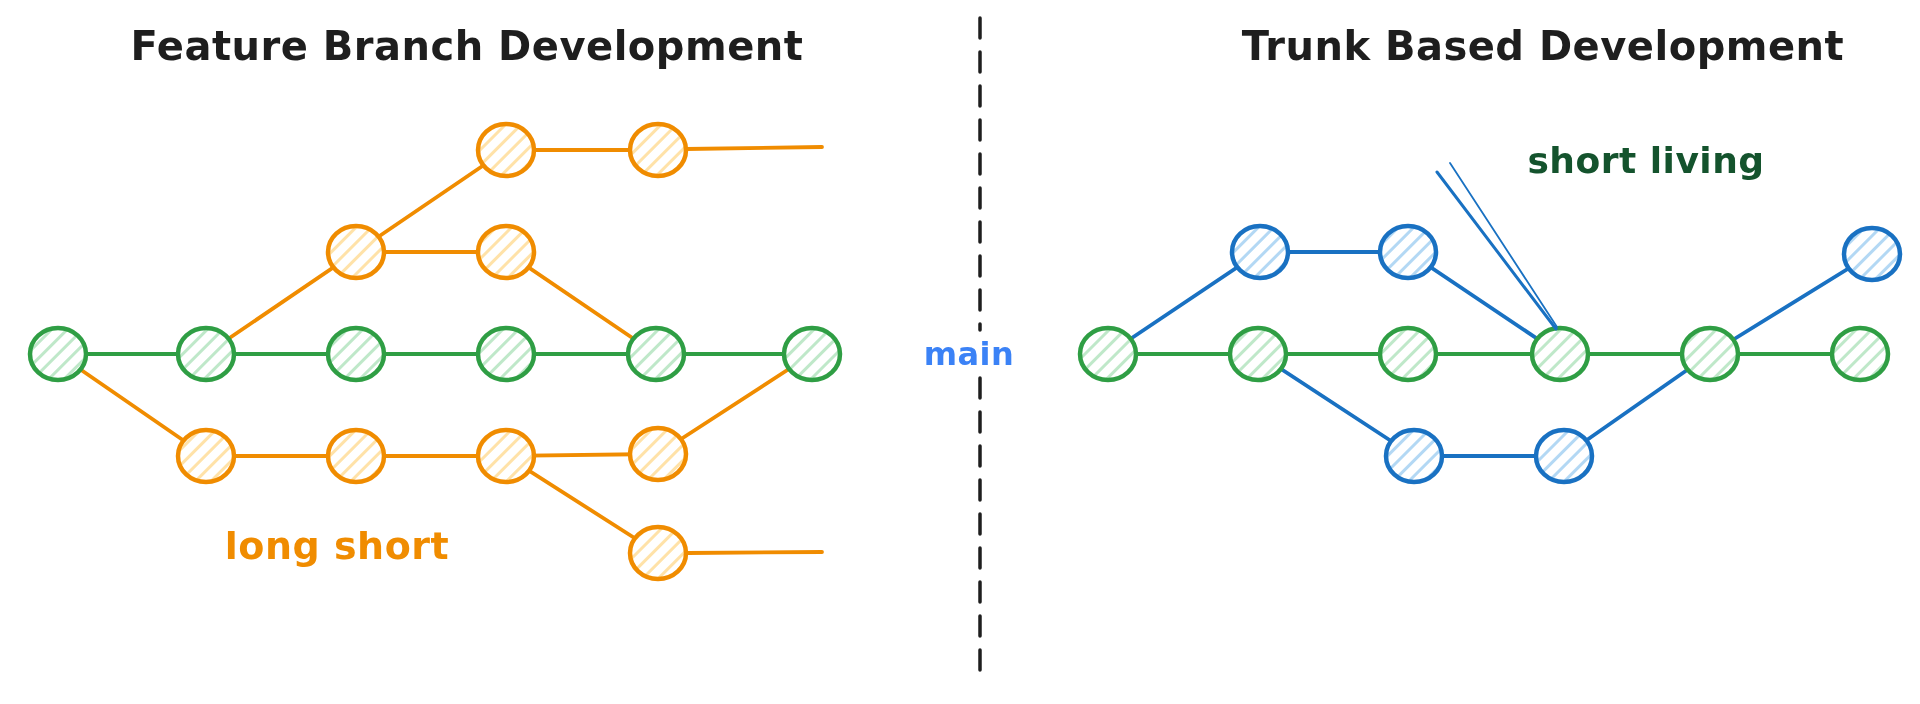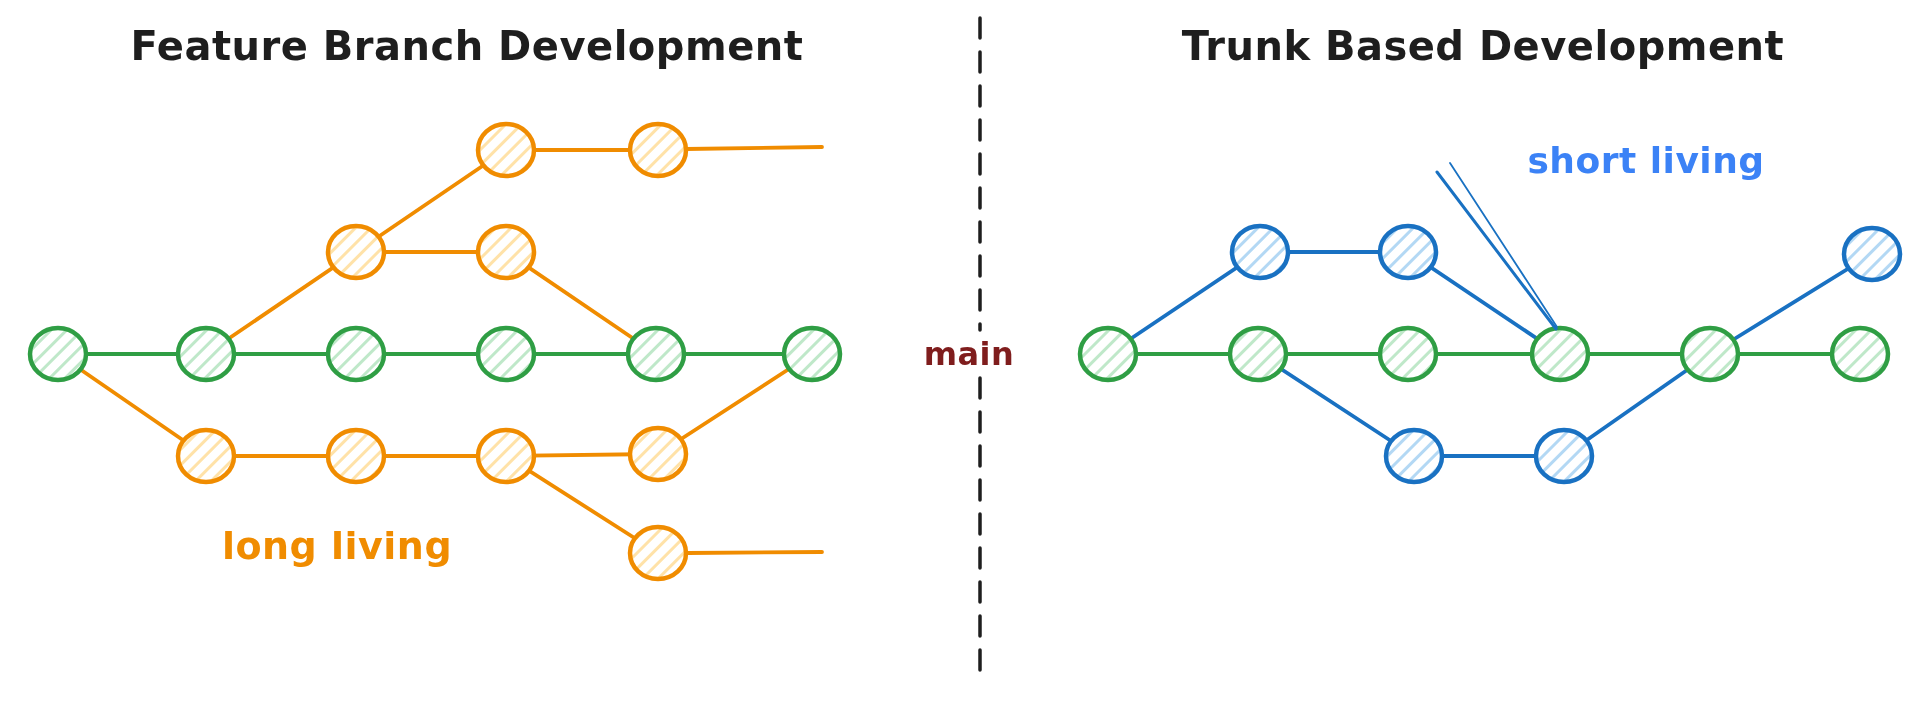--- a/index.html
+++ b/index.html
@@ -15,21 +15,21 @@
     position:absolute;
     transform:translateX(-50%);
     text-align:center;
     white-space:nowrap;
     font-weight:600;
     letter-spacing:.5px;
     line-height:1.3;
   }
   .title{font-size:40px;top:20px;}
   .title-left{left:467px;}
-  .title-right{left:1483px;}
+  .title-right{left:1543px;}
   .annotation{font-size:38px;}
   .annotation-left{left:337px;top:522px;}
   .annotation-right{left:1646px;top:138px;font-size:36px;}
   .annotation .line{display:block;}
   .main-label{left:969px;top:334px;font-size:32px;}
 </style>
 </head>
 <body>
 
 <div class="canvas">
@@ -109,22 +109,22 @@
       <ellipse cx="1564" cy="456" rx="28" ry="26" fill="url(#h-blue)" stroke="#1971c2" stroke-width="4.5"></ellipse>
       <line x1="1437" y1="172" x2="1556" y2="329" stroke="#1971c2" stroke-width="3" stroke-linecap="round"></line>
       <line x1="1450" y1="163" x2="1557" y2="327" stroke="#1971c2" stroke-width="1.8" stroke-linecap="round"></line>
     </svg>
 
   <div class="label title title-left" style="color: rgb(30, 30, 30);">Feature Branch Development</div>
 
   <div class="label title title-right" style="color: rgb(30, 30, 30);">Trunk Based Development</div>
 
   <div class="label annotation annotation-left" style="color: rgb(240, 140, 0);">
-    <span class="line">long living</span>
+    <span class="line">long short</span>
   </div>
 
-  <div class="label annotation annotation-right" style="color: #3b82f6;">
+  <div class="label annotation annotation-right" style="color: #14532d;">
     <span class="line">short living</span>
   </div>
 
-  <div class="label main-label" style="color: #7f1d1d; text-align: right;">main</div>
+  <div class="label main-label" style="color: #3b82f6; text-align: right;">main</div>
 
 </div>
 
 </body></html>

